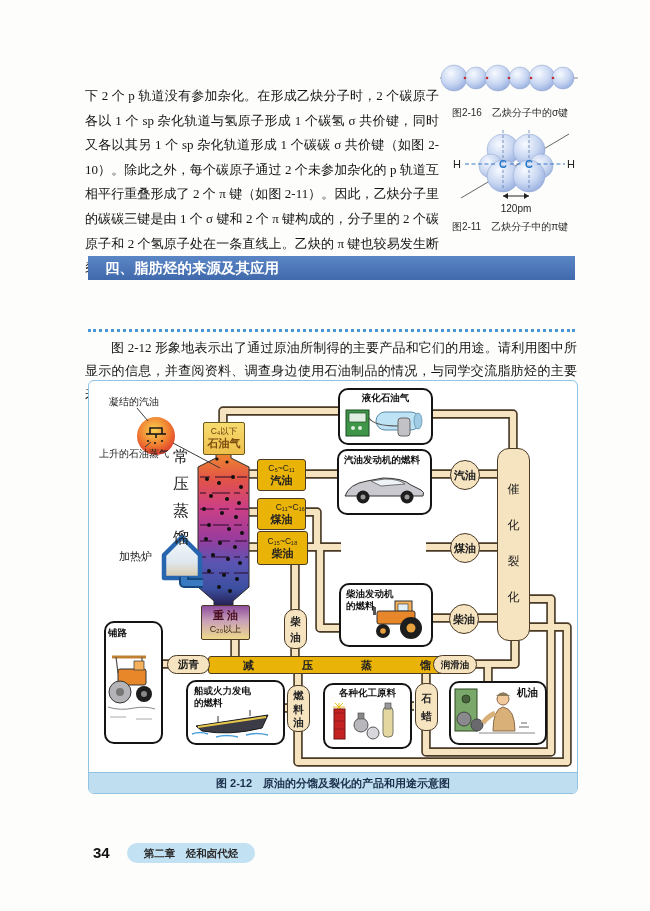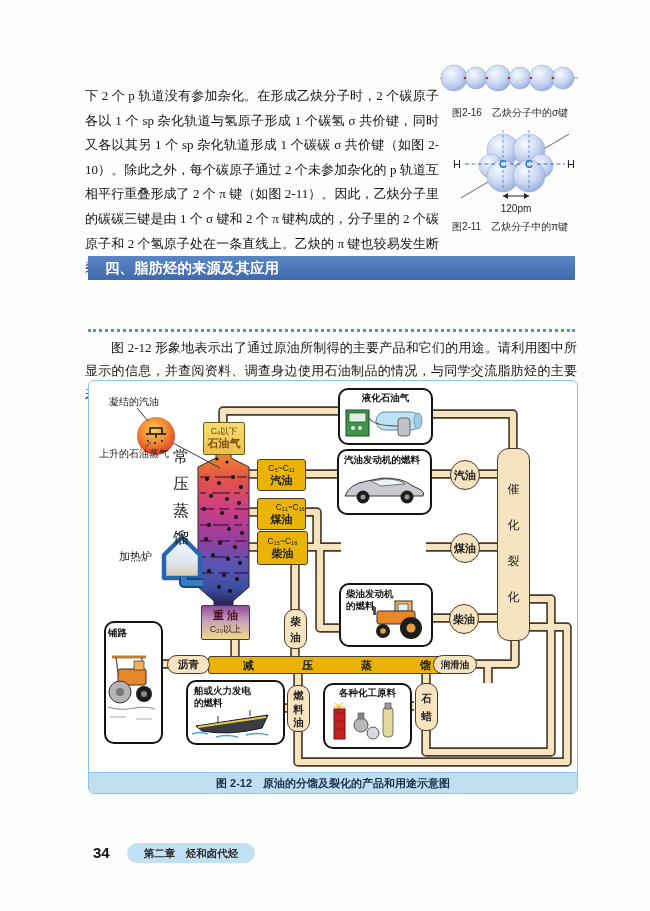--- a/index.html
+++ b/index.html
@@ -387,20 +387,35 @@
         <rect x="9" y="10" width="11" height="30" fill="#c42222" stroke="#701010"></rect>
         <path d="M9,14 h11 M9,22 h11 M9,30 h11" stroke="#8a1616" stroke-width="0.8"></path>
         <circle cx="36" cy="26" r="7" fill="#b8b8bc" stroke="#555"></circle>
           <circle cx="48" cy="34" r="6" fill="#d8d8dc" stroke="#555"></circle>
         <rect x="33" y="14" width="6" height="6" fill="#888" stroke="#555" stroke-width="0.7"></rect>
         <rect x="58" y="8" width="10" height="30" rx="4" fill="#e4d8a0" stroke="#776"></rect>
         <rect x="60" y="4" width="6" height="6" fill="#999" stroke="#555" stroke-width="0.7"></rect>
       </svg>
     </div>
 
+    <div class="abs appbox" style="left:360px;top:300px;width:94px;height:60px;">
+      <div class="appttl abs" style="right:7px;top:4px;font-size:10.5px;">机油</div>
+      <svg width="90" height="56">
+        <rect x="4" y="6" width="22" height="42" fill="#7aa86a" stroke="#2c4a24"></rect>
+        <circle cx="15" cy="16" r="4" fill="#49603f" stroke="#2c4a24"></circle>
+        <circle cx="13" cy="36" r="7" fill="#8a8a8e" stroke="#444"></circle>
+          <circle cx="26" cy="42" r="6" fill="#6a6a6e" stroke="#444"></circle>
+        <circle cx="52" cy="16" r="6" fill="#f2c99a" stroke="#8a6a4a"></circle>
+        <path d="M45,13 Q52,6 59,13" fill="#8a7a5a"></path>
+        <path d="M42,48 Q42,26 52,24 Q64,26 64,48 Z" fill="#d8b078" stroke="#8a6a4a"></path>
+        <path d="M44,30 Q36,34 32,40" stroke="#d8b078" stroke-width="5" fill="none"></path>
+        <path d="M28,50 H84" stroke="#888" stroke-width="1.2"></path>
+        <path d="M68,44 h10 M70,40 h6" stroke="#999" stroke-width="1.4"></path>
+      </svg>
+    </div>
 
     <div class="abs figcapbar">图 2-12　原油的分馏及裂化的产品和用途示意图</div>
   </div>
 
   <div class="abs pagenum">34</div>
   <div class="abs chappill">第二章　烃和卤代烃</div>
 
 </div>
 
 </body></html>

